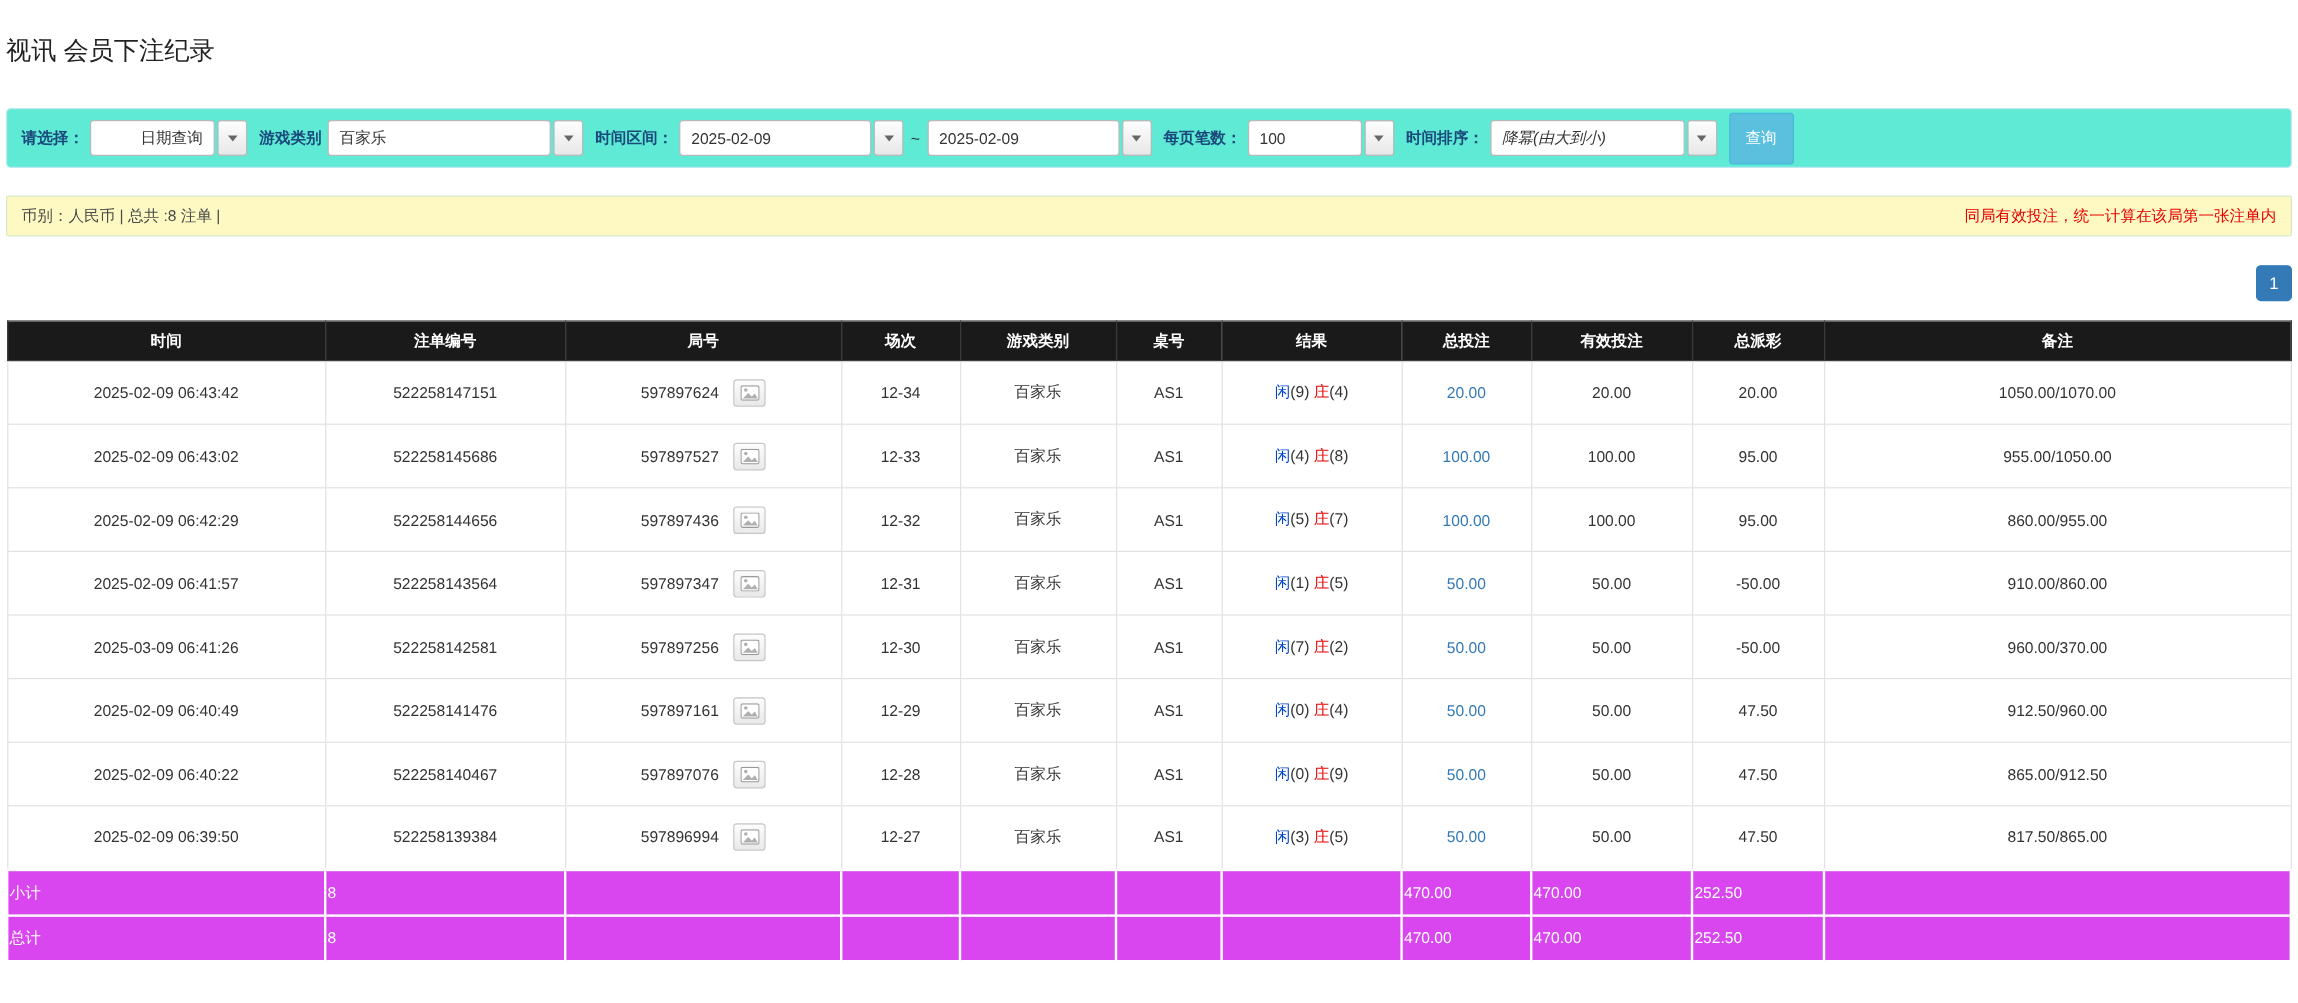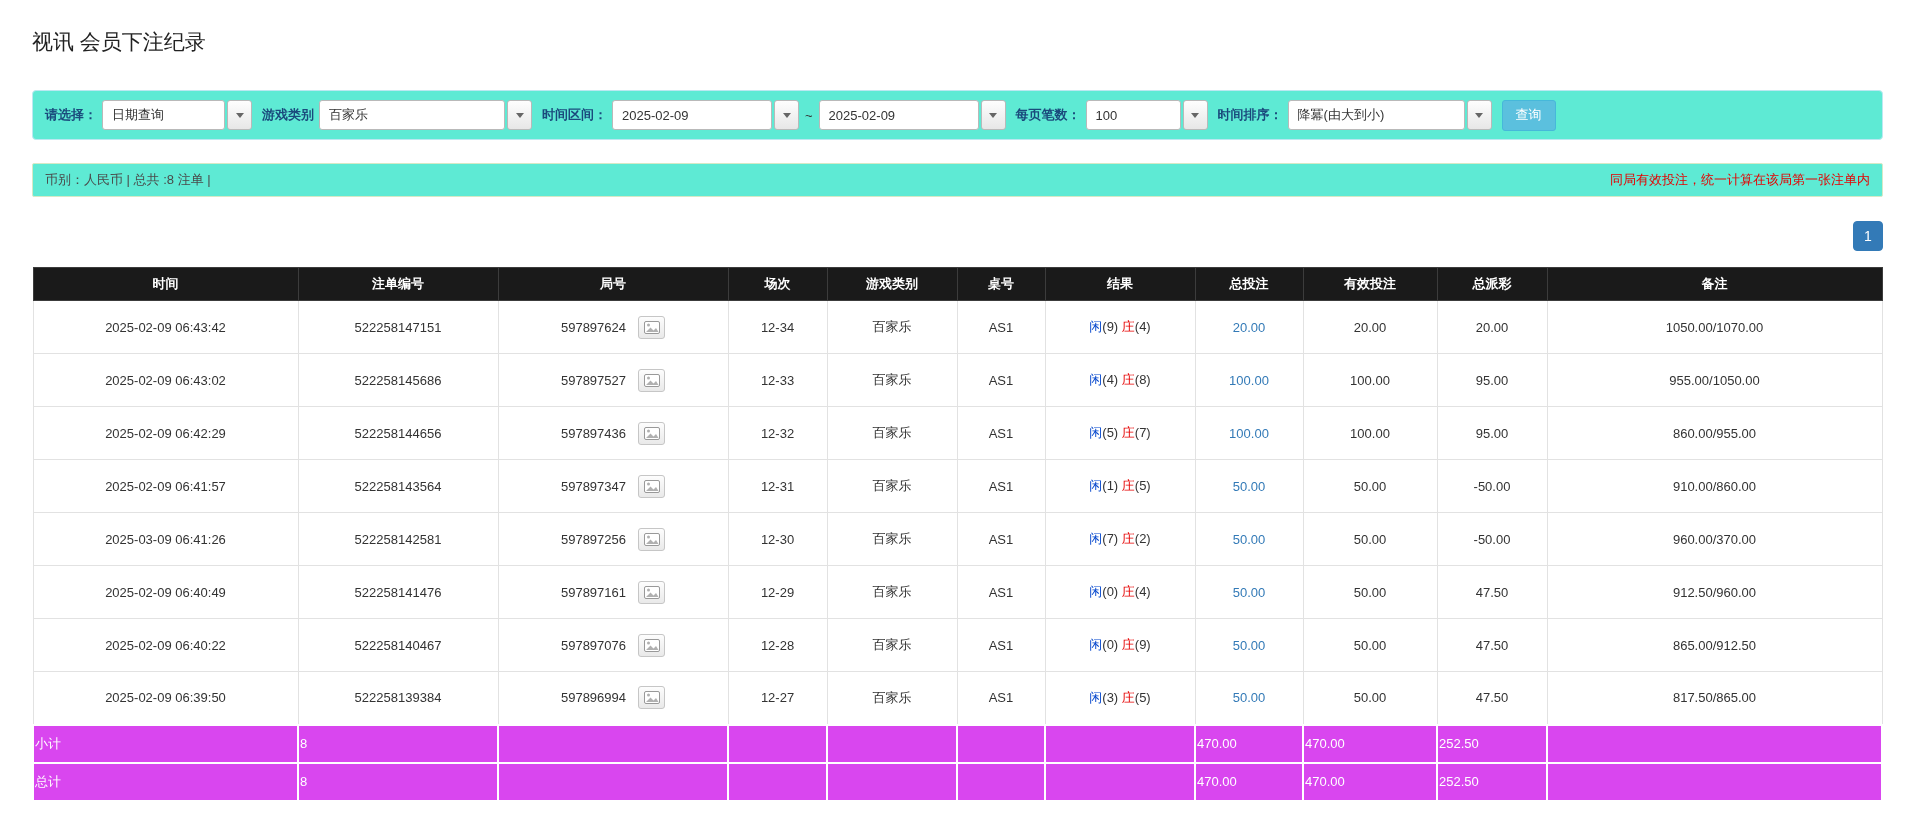--- a/index.html
+++ b/index.html
@@ -4,21 +4,21 @@
 <style>
   * { box-sizing: border-box; }
   html, body { margin: 0; padding: 0; background: #fff; }
   body {
     font-family: "Liberation Sans", "DejaVu Sans", sans-serif;
     color: #333;
     width: 1915px;
     height: 836px;
     overflow: hidden;
   }
-  .page { padding: 0 32px; }
+  .page { padding: 0 5px; }
 
   .page-title {
     font-size: 21px;
     font-weight: 400;
     color: #222;
     margin: 28px 0 0 0;
   }
 
   
   .filter-bar {
@@ -64,42 +64,42 @@
     padding: 0;
     cursor: pointer;
   }
   .caret {
     width: 0; height: 0;
     border-left: 4px solid transparent;
     border-right: 4px solid transparent;
     border-top: 5px solid #666;
   }
   .tilde { font-size: 13px; color: #333; margin: 0 6px; }
-  .w-query { width: 123px; }
+  .w-query { width: 104px; text-align: right; }
   .w-game  { width: 186px; }
   .w-date  { width: 160px; }
   .w-size  { width: 95px; }
-  .w-sort  { width: 177px; }
+  .w-sort  { width: 162px; font-style: italic; }
   .search-btn {
     margin-left: 10px;
     background: #5bc0de;
     border: 1px solid #46b8da;
     color: #fff;
     font-size: 13px;
-    height: 31px;
+    height: 43px;
     padding: 0 13px;
     border-radius: 3px;
     cursor: pointer;
     font-family: "Liberation Sans", "DejaVu Sans", sans-serif;
   }
 
   
   .summary-bar {
     margin-top: 23px;
-    background: #5eead4;
+    background: #fef9c3;
     border: 1px solid #d6e9c6;
     border-radius: 2px;
     padding: 7px 12px;
     display: flex;
     justify-content: space-between;
     align-items: center;
     font-size: 13px;
   }
   .summary-left { color: #4a4a4a; }
   .summary-right { color: #e60000; }

